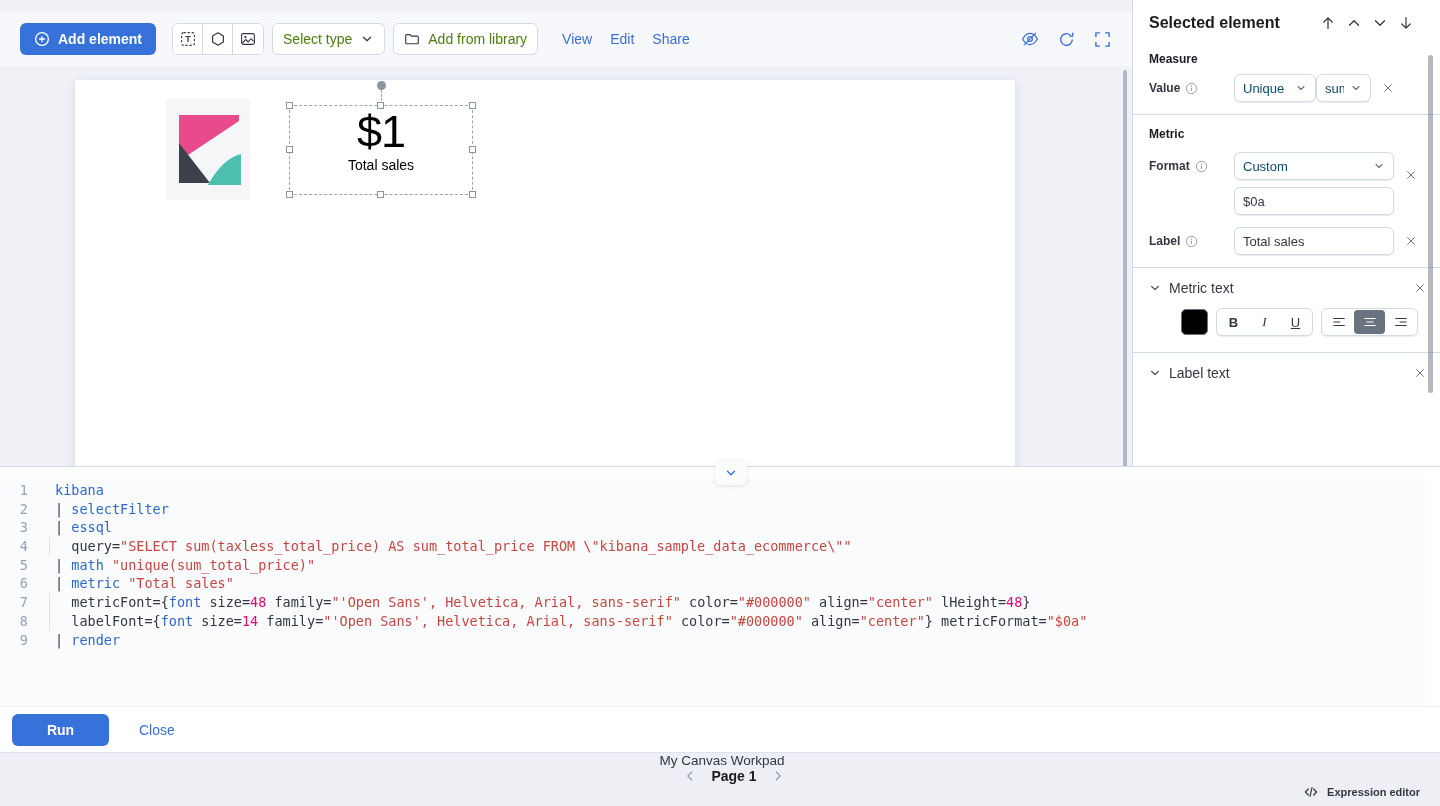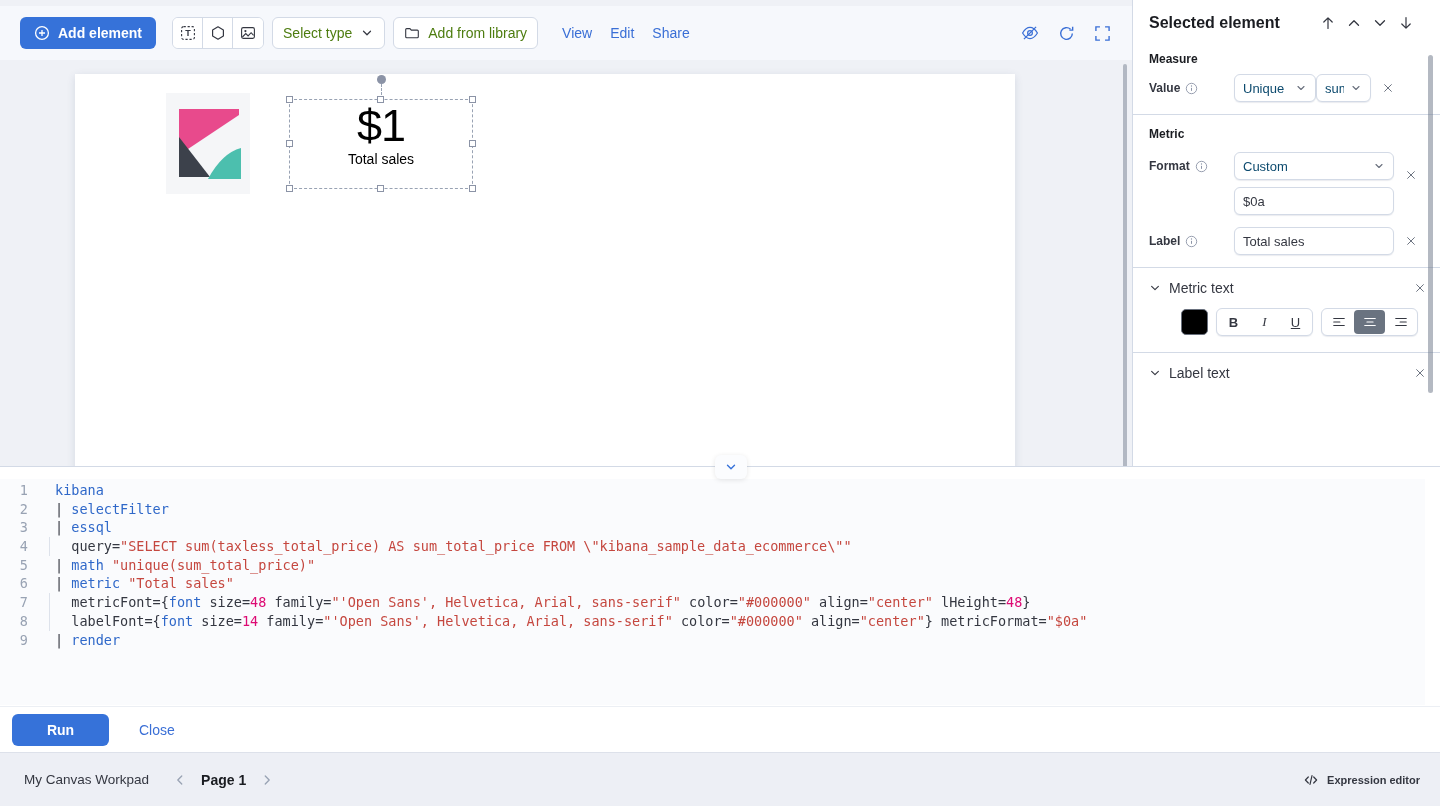--- a/index.html
+++ b/index.html
@@ -1,21 +1,21 @@
 <!DOCTYPE html>
 <html><head>
 <meta charset="utf-8">
 <style>
   * { margin:0; padding:0; box-sizing:border-box; }
   html,body { background:#e6e9ef; }
   body { font-family:"Liberation Sans", sans-serif; color:#343741; }
   .app { position:relative; width:1440px; height:806px; background:#eff1f6; overflow:hidden; }
 
   
-  .main-left { position:absolute; left:0; top:6px; width:1132px; height:466px; }
+  .main-left { position:absolute; left:0; top:12px; width:1132px; height:466px; }
   .toolbar { position:absolute; left:0; top:0; right:0; height:54px; background:#f6f8fc; display:flex; align-items:center; padding:0 20px; gap:8px; }
   .btn-primary { display:flex; align-items:center; gap:8px; height:32px; padding:0 14px; background:#3672d9; color:#fff; border:none; border-radius:6px; font-size:14px; font-weight:600; font-family:inherit; cursor:pointer; }
   .icon-group { display:flex; height:32px; background:#fff; border:1px solid #d3dae6; border-radius:6px; overflow:hidden; margin-left:8px; }
   .icon-group .tbtn { width:30px; height:100%; display:flex; align-items:center; justify-content:center; background:#fff; border:none; border-right:1px solid #d3dae6; color:#343741; cursor:pointer; }
   .icon-group .tbtn:last-child { border-right:none; }
   .ctrl { display:flex; align-items:center; gap:8px; height:32px; background:#fff; border:1px solid #d3dae6; border-radius:6px; padding:0 10px; font-size:14px; color:#4d7c0f; cursor:pointer; }
   .toolbar-links { display:flex; gap:18px; margin-left:16px; }
   .toolbar-links a { color:#3a6fd6; font-size:14px; font-weight:500; text-decoration:none; cursor:pointer; }
   .toolbar-right { margin-left:auto; display:flex; gap:16px; align-items:center; color:#3a6fd6; }
   .toolbar-right .ibtn { background:none; border:none; color:#3a6fd6; cursor:pointer; width:20px; height:20px; display:flex; align-items:center; justify-content:center; }
@@ -81,21 +81,21 @@
   .tok-str { color:#c5473f; }
   .tok-num { color:#dd0a73; }
   .tok-pl { color:#343741; }
   .editor-actions { position:absolute; left:0; right:0; top:239px; height:47px; border-top:1px solid #eceff4; display:flex; align-items:center; padding:0 22px 0 12px; background:#fff; }
   .run-btn { width:97px; height:32px; background:#3672d9; color:#fff; border:none; border-radius:6px; font-size:14px; font-weight:600; font-family:inherit; cursor:pointer; }
   .close-link { margin-left:30px; background:none; border:none; color:#3a6fd6; font-size:14px; font-weight:500; font-family:inherit; cursor:pointer; }
   .editor-right { margin-left:auto; display:flex; align-items:center; gap:26px; }
   .elink { display:flex; align-items:center; gap:6px; color:#3a6fd6; font-size:14px; font-weight:500; text-decoration:none; cursor:pointer; }
 
   
-  .workpad-bar { position:absolute; left:0; top:752px; width:1440px; height:54px; background:#edeff5; border-top:1px solid #dde1ea; display:flex; align-items:center; padding:0 20px 0 24px; }
+  .workpad-bar { position:absolute; left:0; top:752px; width:1440px; height:54px; background:#edeff5; border-top:1px solid #dde1ea; display:flex; align-items:center; padding:0 20px 0 24px;flex-direction:column; }
   .workpad-title { background:none; border:none; font-family:inherit; font-size:13.5px; color:#343741; cursor:pointer; }
   .pager { display:flex; align-items:center; gap:14px; margin-left:24px; }
   .pg-chev { background:none; border:none; color:#98a2b3; cursor:pointer; display:flex; }
   .page-label { font-size:14px; font-weight:700; color:#1a1c21; }
   .footer-right { margin-left:auto; display:flex; align-items:center; gap:8px; }
   .mode-label { font-size:11px; font-weight:600; color:#343741; }
   svg { display:block; }
 </style>
 </head>
 <body>

